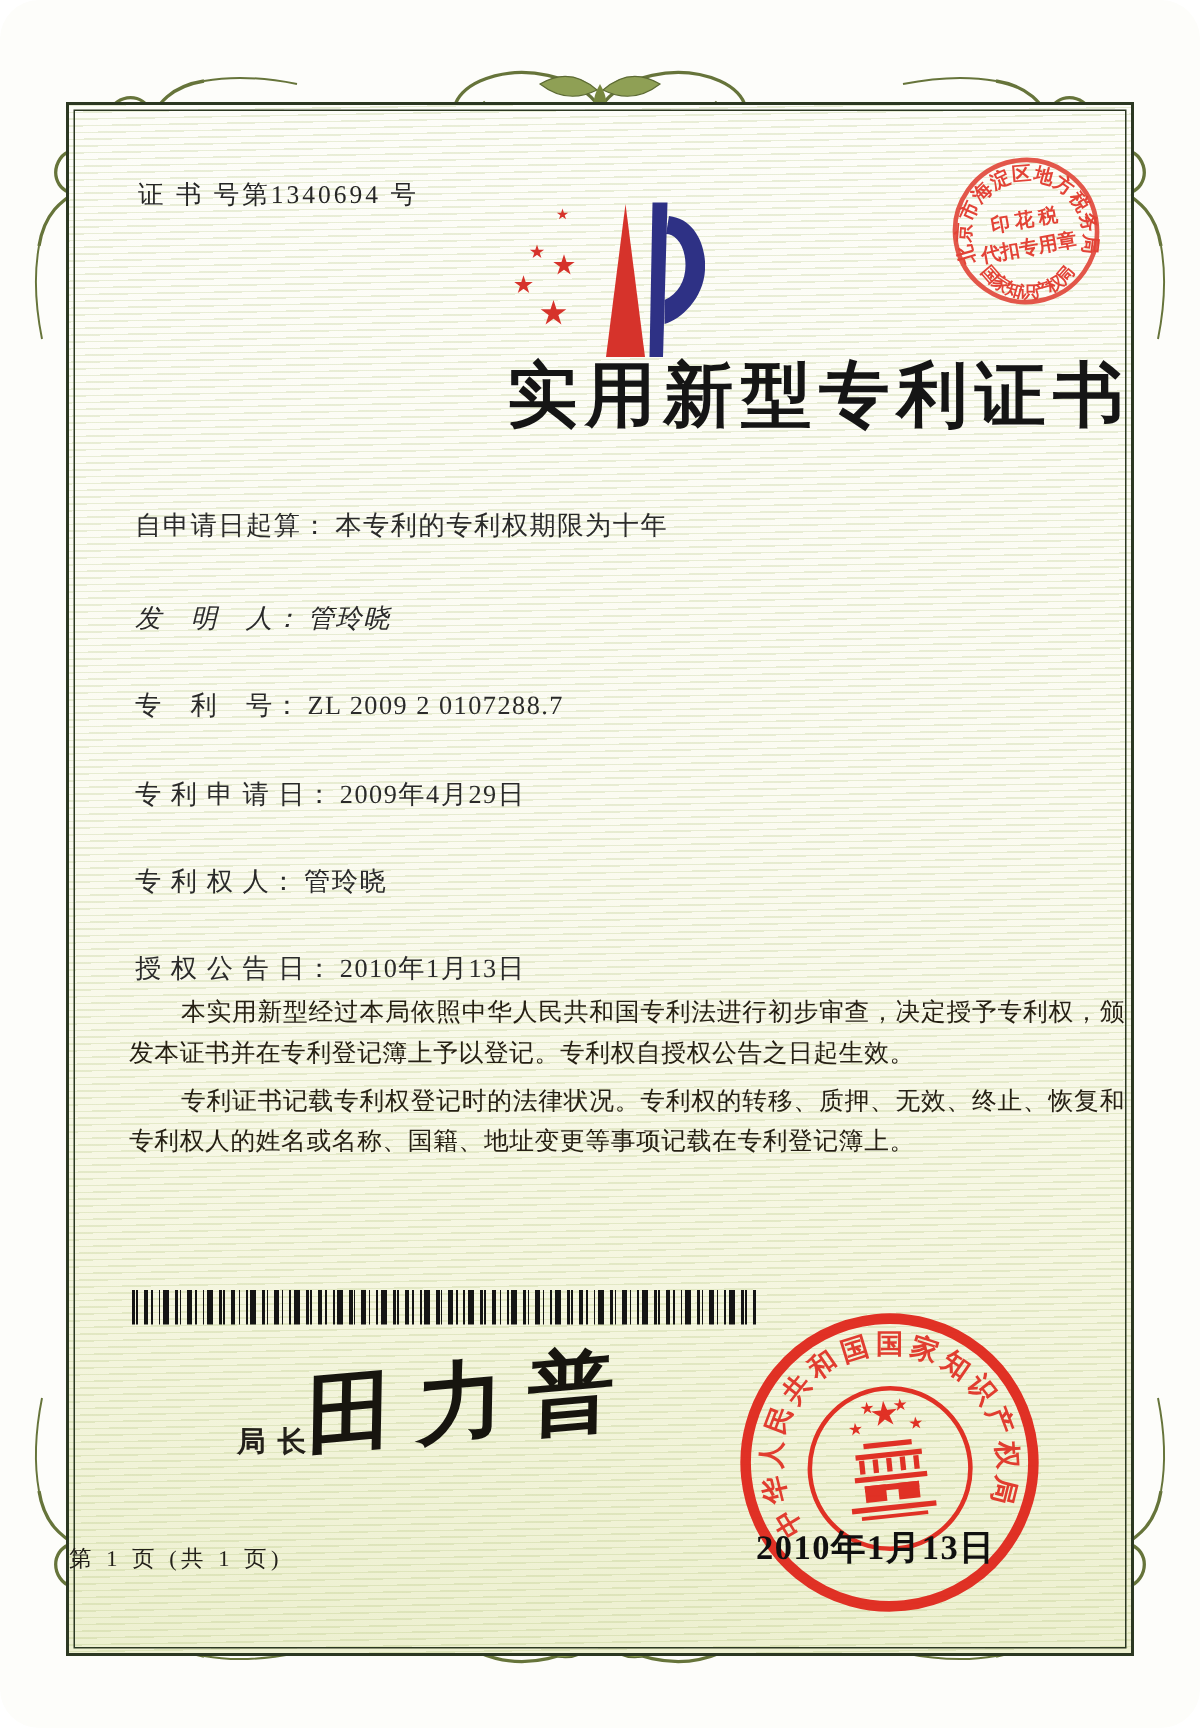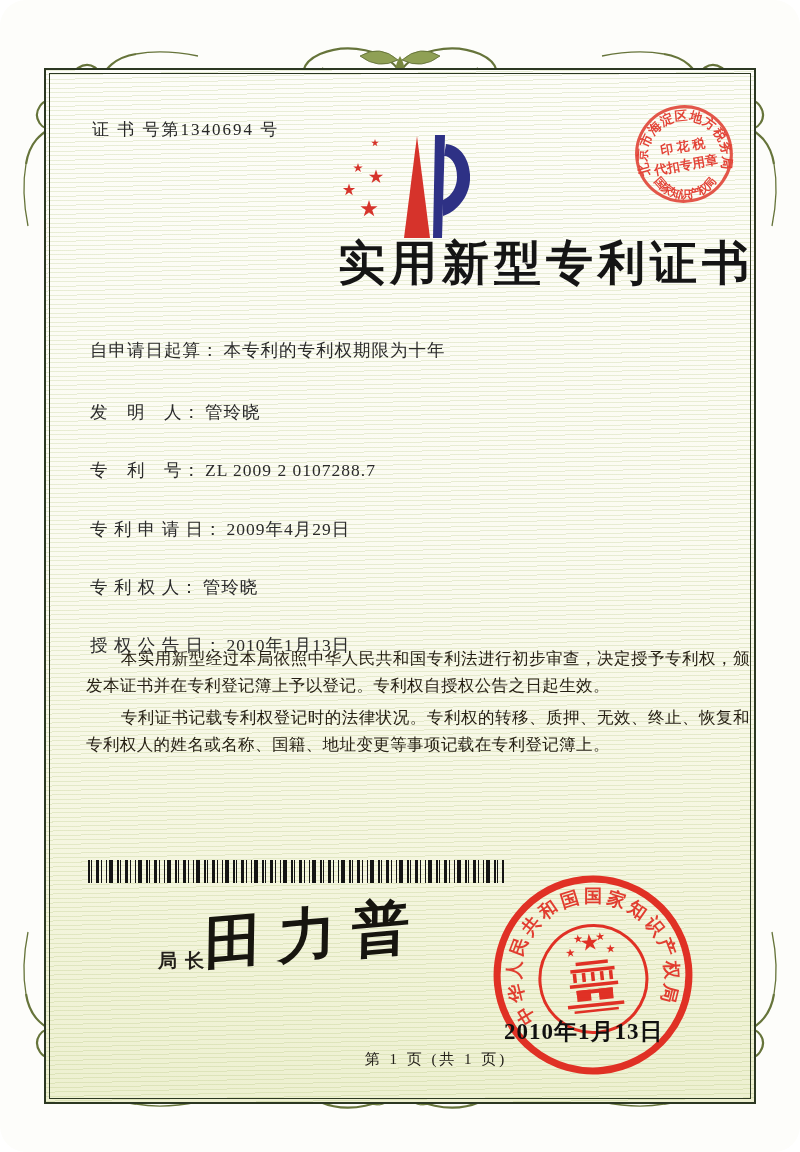--- a/index.html
+++ b/index.html
@@ -28,24 +28,24 @@
     position:absolute;left:46px;top:48px;font-size:17px;letter-spacing:2px;color:#262626;
   }
   .stamp-top{position:absolute;left:566px;top:12px;width:144px;height:144px;transform:rotate(-10deg);opacity:.92;}
   .logo{position:absolute;left:294px;top:62px;width:130px;height:108px;}
   .title{
     position:absolute;left:0;top:162px;width:100%;text-align:right;
     font-size:47px;font-weight:700;letter-spacing:5px;color:#151515;margin:0;
   }
   .fields{position:absolute;left:44px;top:268px;width:620px;}
   .field{position:absolute;left:0;font-size:17.5px;letter-spacing:1px;color:#2a2a2a;white-space:nowrap;}
-  .f0{top:0px;} .f1{top:62px;} .f2{top:120px;} .f3{top:179px;} .f4{top:237px;text-align:right;} .f5{top:295px;}
+  .f0{top:0px;} .f1{top:62px;font-style:italic;} .f2{top:120px;} .f3{top:179px;} .f4{top:237px;text-align:right;} .f5{top:295px;}
   .flabel{color:#2a2a2a;}
   .fvalue{margin-left:4px;}
-  .paras{position:absolute;left:40px;top:576px;width:664px;}
+  .paras{position:absolute;left:40px;top:592px;width:664px;}
   .paras p{
     margin:0 0 6px 0;font-size:16.5px;line-height:26.5px;text-align:justify;
     text-indent:2.1em;color:#262014;letter-spacing:.4px;
   }
   .barcode{
     position:absolute;left:42px;top:790px;width:416px;height:23px;
     background:repeating-linear-gradient(90deg,
       #141414 0 2px, transparent 2px 3px,
       #141414 3px 4px, transparent 4px 8px,
       #141414 8px 11px, transparent 11px 13px,
@@ -60,22 +60,22 @@
     position:absolute;left:158px;top:826px;font-size:58px;font-weight:600;color:#17150f;
     letter-spacing:16px;transform:rotate(-5deg) skewX(-6deg);white-space:nowrap;
     font-family:"DejaVu Serif","Liberation Serif",serif;
   }
   .stamp-bottom{position:absolute;left:442px;top:800px;width:210px;height:210px;transform:rotate(-6deg);opacity:.95;}
   .issue-date{
     position:absolute;left:458px;top:946px;font-size:23px;font-weight:600;color:#101010;
     letter-spacing:1px;z-index:5;white-space:nowrap;
   }
   .pageno{
-    position:absolute;left:0;top:980px;width:100%;text-align:center;font-size:15px;
-    letter-spacing:3px;color:#23201a;padding-left:36px;
+    position:absolute;left:0;top:960px;width:100%;text-align:left;font-size:15px;
+    letter-spacing:3px;color:#23201a;
   }
   .seal-text{fill:#e13427;font-weight:700;font-family:"Liberation Serif",serif;}
 </style>
 </head>
 <body>
 
 <div class="page">
 
   <svg class="ornaments" viewBox="0 0 800 1152" xmlns="http://www.w3.org/2000/svg">
     <defs>

